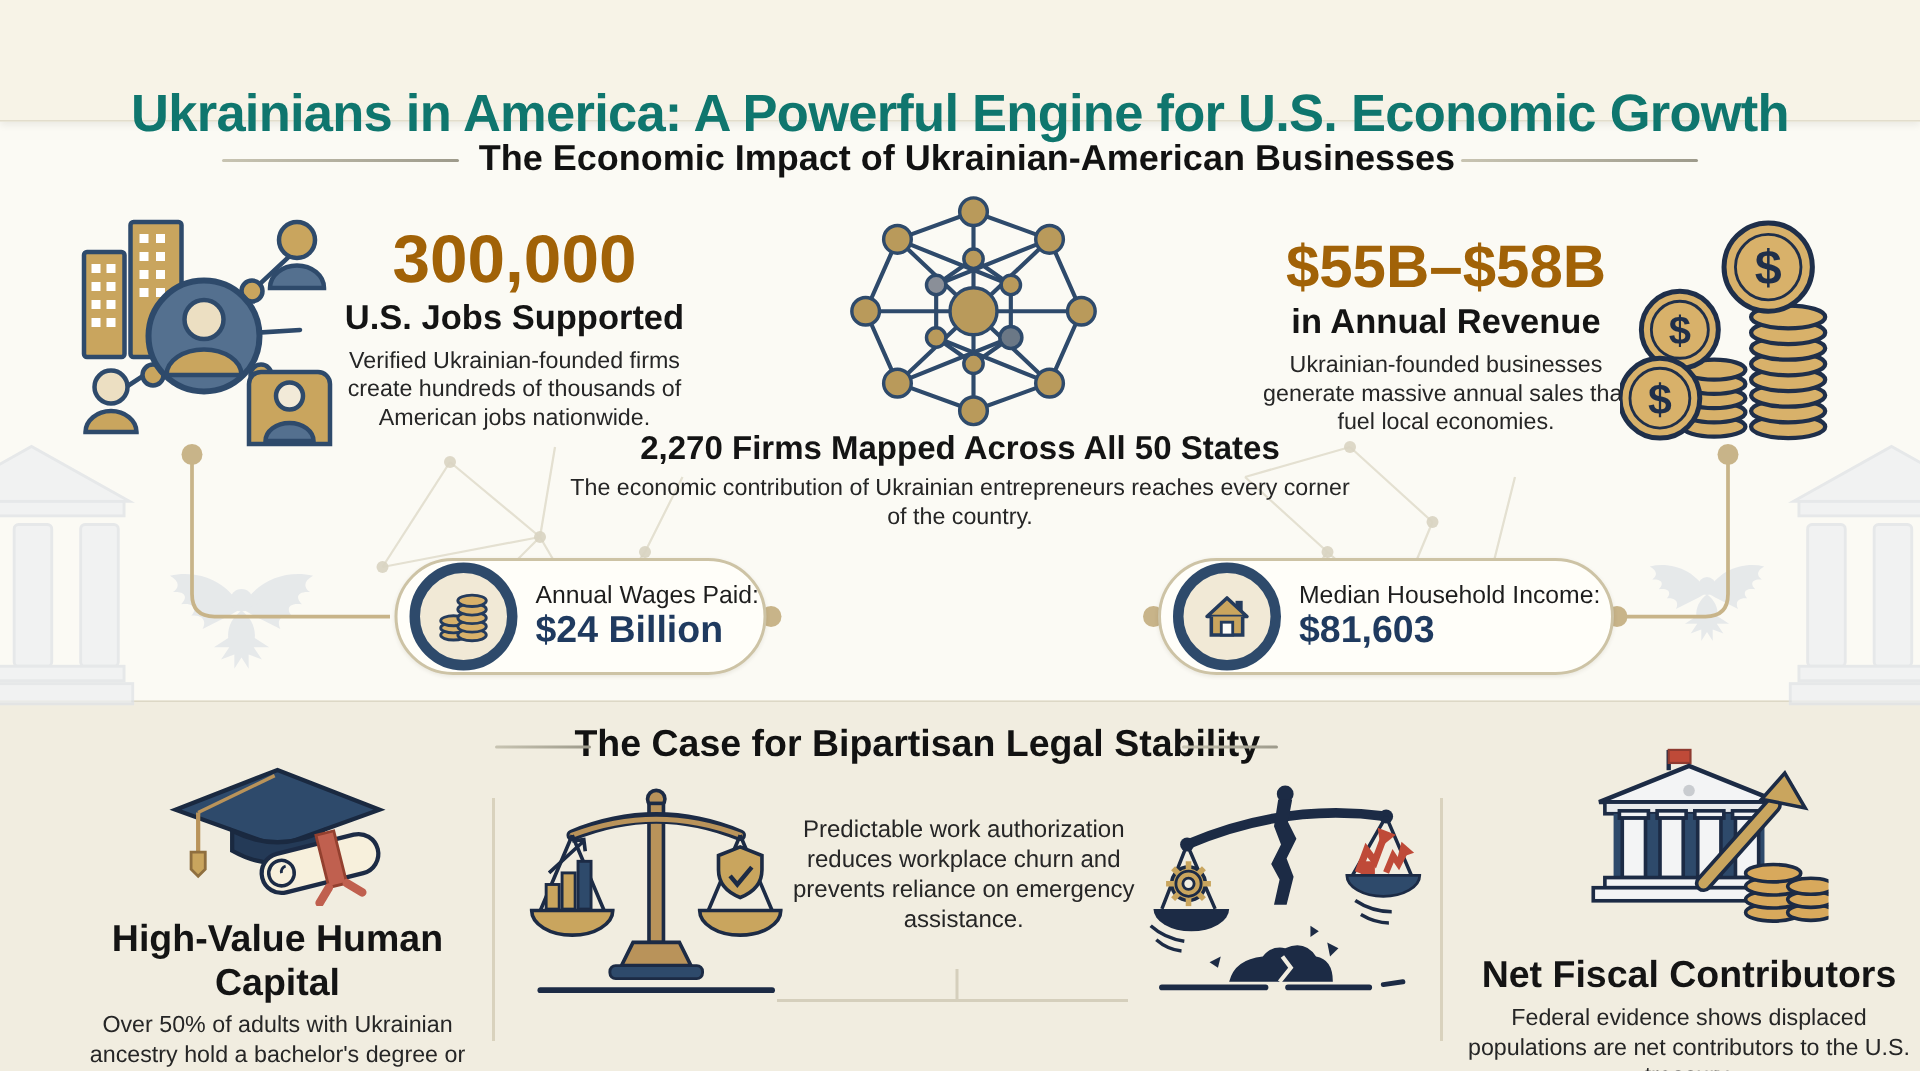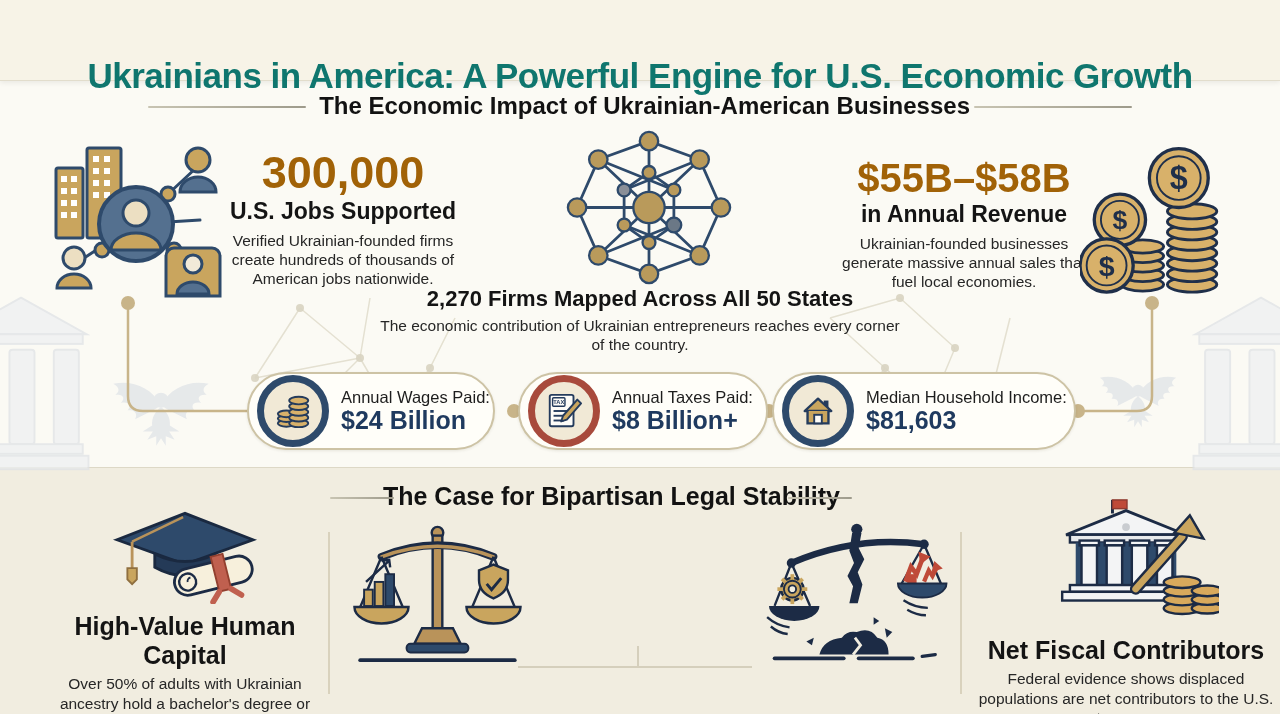--- a/index.html
+++ b/index.html
@@ -300,60 +300,41 @@
           <circle cx="28" cy="132" r="21"></circle>
       </g>
       <g class="svg-text" fill="#1f2f4a" font-weight="bold" text-anchor="middle">
         <text x="104" y="52" font-size="34">$</text>
           <text x="42" y="94" font-size="28">$</text>
         <text x="28" y="143" font-size="30">$</text>
       </g>
     </svg>
   </div>
 
-  <div class="pill" style="left:247px;width:248px;">
+  <div class="pill" style="left:263px;width:248px;">
     <div class="pill-ring ring-navy">
       <svg width="38" height="38" viewBox="0 0 40 40">
         <g fill="#d8b16a" stroke="#243b5c" stroke-width="2">
           <ellipse cx="13" cy="33" rx="9" ry="3.5"></ellipse>
             <ellipse cx="13" cy="28" rx="9" ry="3.5"></ellipse>
           <ellipse cx="13" cy="23" rx="9" ry="3.5"></ellipse>
           <ellipse cx="26" cy="33" rx="10" ry="4"></ellipse>
             <ellipse cx="26" cy="27" rx="10" ry="4"></ellipse>
           <ellipse cx="26" cy="21" rx="10" ry="4"></ellipse>
             <ellipse cx="26" cy="15" rx="10" ry="4"></ellipse>
           <ellipse cx="26" cy="9" rx="10" ry="4"></ellipse>
         </g>
       </svg>
     </div>
     <div class="pill-text">
       <div class="pill-label">Annual Wages Paid:</div>
       <div class="pill-value">$24 Billion</div>
     </div>
   </div>
 
-  <div class="pill" style="left:518px;width:250px;">
-    <div class="pill-ring ring-red">
-      <svg width="38" height="38" viewBox="0 0 40 40">
-        <rect x="5" y="3" width="25" height="33" rx="2" fill="#fdfcf8" stroke="#243b5c" stroke-width="2"></rect>
-        <rect x="8" y="6" width="13" height="9" rx="1" fill="#fdfcf8" stroke="#243b5c" stroke-width="1.5"></rect>
-        <text class="svg-text" x="14.5" y="13" font-size="6" font-weight="bold" fill="#243b5c" text-anchor="middle">TAX</text>
-        <g stroke="#243b5c" stroke-width="2">
-            <line x1="9" y1="20" x2="26" y2="20"></line>
-            <line x1="9" y1="25" x2="26" y2="25"></line>
-            <line x1="9" y1="30" x2="20" y2="30"></line>
-          </g>
-        <path d="M34,8 l4,4 -15,17 -6,2 2,-6 z" fill="#c9a55e" stroke="#243b5c" stroke-width="2" stroke-linejoin="round"></path>
-      </svg>
-    </div>
-    <div class="pill-text">
-      <div class="pill-label">Annual Taxes Paid:</div>
-      <div class="pill-value">$8 Billion+</div>
-    </div>
-  </div>
 
   <div class="pill" style="left:772px;width:304px;">
     <div class="pill-ring ring-navy">
       <svg width="38" height="38" viewBox="0 0 40 40">
         <rect x="26" y="9" width="5" height="8" fill="#243b5c"></rect>
         <polygon points="6,20 20,7 34,20" fill="#c9a55e" stroke="#243b5c" stroke-width="2.5" stroke-linejoin="round"></polygon>
         <path d="M9,20 v13 h22 v-13" fill="#c9a55e" stroke="#243b5c" stroke-width="2.5"></path>
         <rect x="16" y="24" width="8" height="9" fill="#fdfcf8" stroke="#243b5c" stroke-width="2"></rect>
       </svg>
     </div>
@@ -406,20 +387,21 @@
       <path d="M139,62 l5,6 10,-12" stroke="#1c2b45" stroke-width="3" fill="none"></path>
       <path d="M118,86 a28,17 0 0 0 56,0 z" fill="#c9a55e" stroke="#1c2b45" stroke-width="2.5"></path>
       <path d="M72,108 h32 l8,16 h-48 z" fill="#b9935a" stroke="#1c2b45" stroke-width="2.5"></path>
       <rect x="56" y="124" width="64" height="9" rx="4" fill="#2e4a6b" stroke="#1c2b45" stroke-width="2"></rect>
       <line x1="8" y1="141" x2="168" y2="141" stroke="#1c2b45" stroke-width="4" stroke-linecap="round"></line>
     </svg>
   </div>
   <div class="abs scale-label" style="left:352px;top:670px;width:170px;">STABILITY</div>
 
   <div class="abs" style="left:515px;top:538px;width:255px;text-align:center;z-index:3;">
+    <div class="bot-desc" style="font-size:16px;margin-top:6px;">Predictable work authorization reduces workplace churn and prevents reliance on emergency assistance.</div>
   </div>
   <div class="abs" style="left:505px;top:640px;z-index:2;">
     <svg width="270" height="32" viewBox="0 0 270 32">
       <line x1="13" y1="27" x2="247" y2="27" stroke="#d5cfbc" stroke-width="2"></line>
       <line x1="133" y1="6" x2="133" y2="27" stroke="#d5cfbc" stroke-width="2"></line>
     </svg>
   </div>
 
   <div class="abs" style="left:760px;top:520px;z-index:3;">
     <svg width="188" height="142" viewBox="0 0 190 152">

